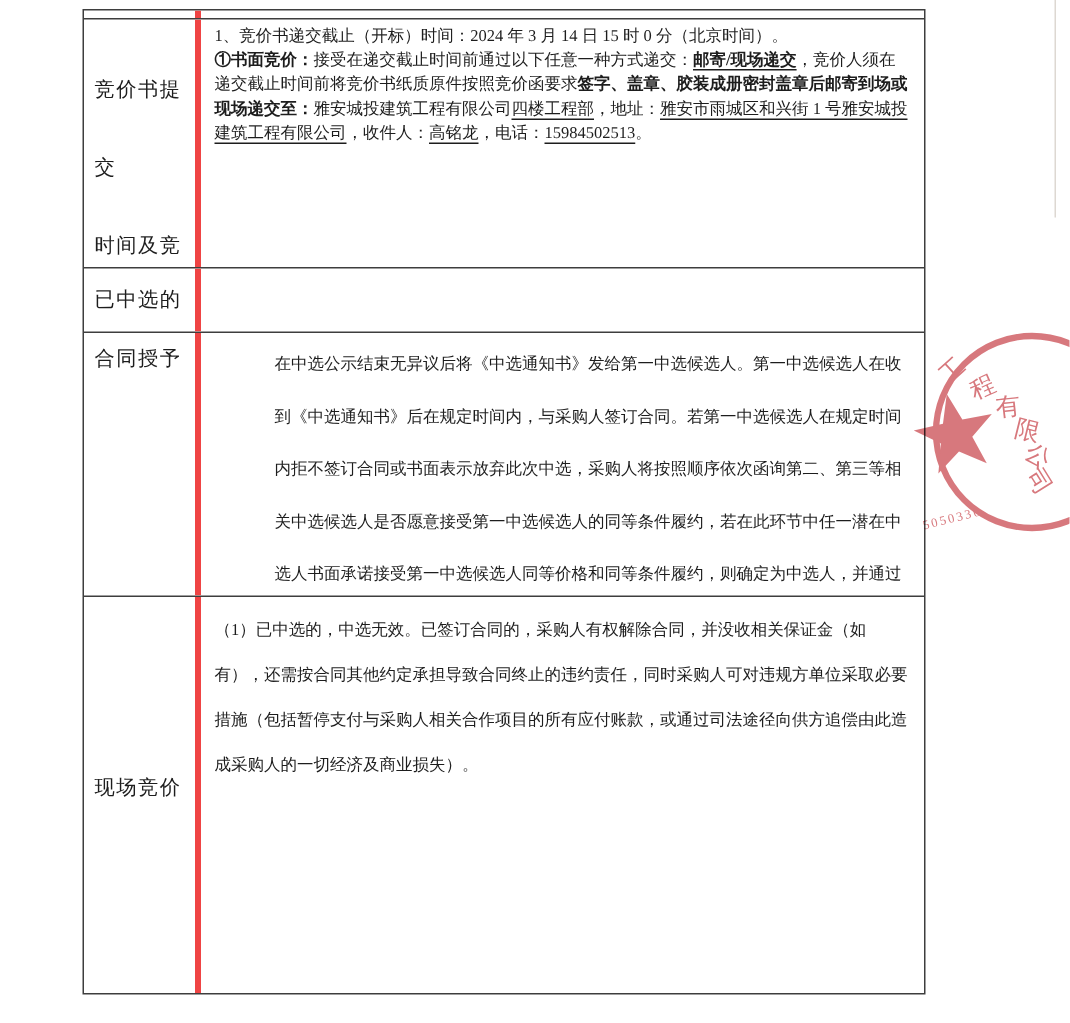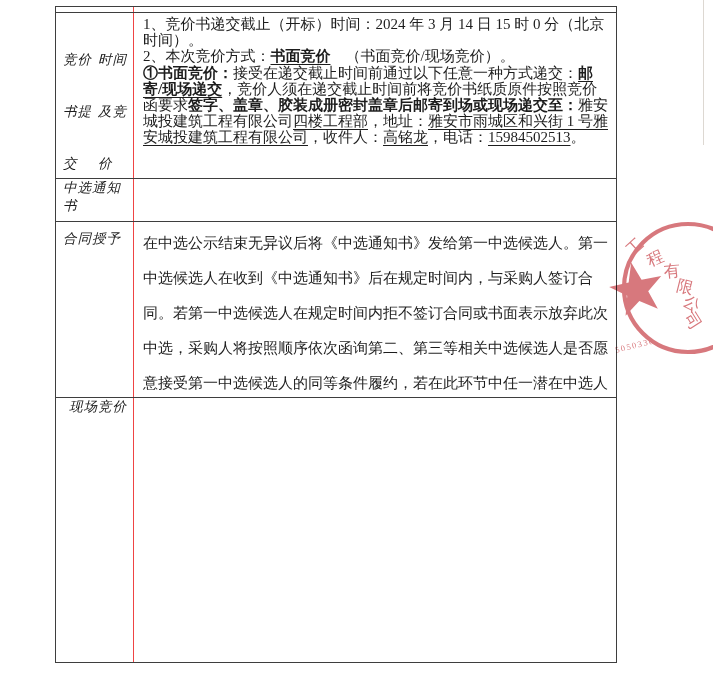--- a/index.html
+++ b/index.html
@@ -19,43 +19,43 @@
   .doc-table{
     position:absolute;left:55px;top:6px;width:562px;
     border:1px solid #3e3e3e;
     box-sizing:border-box;
     background:transparent;
   }
   .row{display:flex;box-sizing:border-box;overflow:hidden;}
   .row + .row{border-top:1px solid #3e3e3e;}
   .label-cell{
     width:78px;flex:0 0 78px;box-sizing:border-box;
-    border-right:1px solid #ef4444;
+    border-right:4px solid #ef4444;
     font-size:13.5px;letter-spacing:1px;
     padding-left:7px;
-    display:flex;font-style:italic;
+    display:flex;flex-direction:column;
   }
   .content-cell{
     flex:1;box-sizing:border-box;overflow:hidden;
-    font-size:15px;
+    font-size:11px;
     padding:0 8px 0 9px;
   }
   .content-cell p{margin:0;}
   
   .row-spacer{height:5px;}
   
   .row-submission{height:166px;}
   .row-submission .label-cell{padding-top:21px;line-height:52px;}
   .row-submission .content-cell{padding-top:3px;line-height:16.2px;}
   
   .row-payment{height:43px;}
   .row-payment .label-cell{justify-content:center;}
   .row-payment .content-cell{padding-top:2px;line-height:20px;}
   
-  .row-award{height:176px;}
+  .row-award{height:176px;gap:40px;}
   .row-award .label-cell{padding-top:8px;}
   .row-award .content-cell{padding-top:4px;line-height:35px;}
   
   .row-integrity{height:265px;}
   .row-integrity .label-cell{justify-content:center;padding-bottom:10px;}
   .row-integrity .content-cell{padding-top:7px;line-height:30px;}
   .row-integrity .content-cell p{margin-bottom:6px;}
   .b{font-weight:bold;}
   .u{text-decoration:underline;text-underline-offset:3px;}
   
@@ -78,45 +78,45 @@
     <div class="content-cell"></div>
   </div>
 
   <div class="row row-submission">
     <div class="label-cell">
         <div>竞价书提交</div>
         <div>时间及竞价</div>
       </div>
     <div class="content-cell">
       <p><span>1、竞价书递交截止（开标）时间：2024 年 3 月 14 日 15 时 0 分（北京时间）。</span></p>
-      <p><span>2、本次竞价方式：</span><span class="b u">书面竞价</span><span>　（书面竞价/现场竞价）。</span></p>
       <p><span class="b">①书面竞价：</span><span>接受在递交截止时间前通过以下任意一种方式递交：</span><span class="b u">邮寄/现场递交</span><span>，竞价人须在递交截止时间前将竞价书纸质原件按照竞价函要求</span><span class="b">签字、盖章、胶装成册密封盖章后邮寄到场或现场递交至：</span><span>雅安城投建筑工程有限公司</span><span class="u">四楼工程部</span><span>，地址：</span><span class="u">雅安市雨城区和兴街 1 号雅安城投建筑工程有限公司</span><span>，收件人：</span><span class="u">高铭龙</span><span>，电话：</span><span class="u">15984502513</span><span>。</span></p>
     </div>
   </div>
 
   <div class="row row-payment">
     <div class="label-cell">
-        <div>中选通知书</div>
+        <div>已中选的</div>
       </div>
   </div>
 
   <div class="row row-award">
     <div class="label-cell">
         <div>合同授予</div>
       </div>
     <div class="content-cell">
       <p><span>在中选公示结束无异议后将《中选通知书》发给第一中选候选人。第一中选候选人在收到《中选通知书》后在规定时间内，与采购人签订合同。若第一中选候选人在规定时间内拒不签订合同或书面表示放弃此次中选，采购人将按照顺序依次函询第二、第三等相关中选候选人是否愿意接受第一中选候选人的同等条件履约，若在此环节中任一潜在中选人书面承诺接受第一中选候选人同等价格和同等条件履约，则确定为中选人，并通过城投公司官网发布公示。</span></p>
     </div>
   </div>
 
   <div class="row row-integrity">
     <div class="label-cell">
         <div>现场竞价</div>
       </div>
     <div class="content-cell">
+      <p><span>（1）已中选的，中选无效。已签订合同的，采购人有权解除合同，并没收相关保证金（如有），还需按合同其他约定承担导致合同终止的违约责任，同时采购人可对违规方单位采取必要措施（包括暂停支付与采购人相关合作项目的所有应付账款，或通过司法途径向供方追偿由此造成采购人的一切经济及商业损失）。</span></p>
 
     </div>
   </div>
 
 </div>
 
 <svg class="seal" viewBox="0 0 162 162" width="162" height="162" xmlns="http://www.w3.org/2000/svg">
   <circle cx="84" cy="78" r="64" fill="none" stroke="#cf5a60" stroke-width="4.2"></circle>
   <polygon fill="#cf5a60" transform="translate(33,80) rotate(-12)" points="0,-28 6.6,-9.1 26.6,-8.7 10.7,3.5 16.5,22.7 0,11.2 -16.5,22.7 -10.7,3.5 -26.6,-8.7 -6.6,-9.1"></polygon>
   <g fill="#cf5a60" font-size="16.5" text-anchor="middle">

